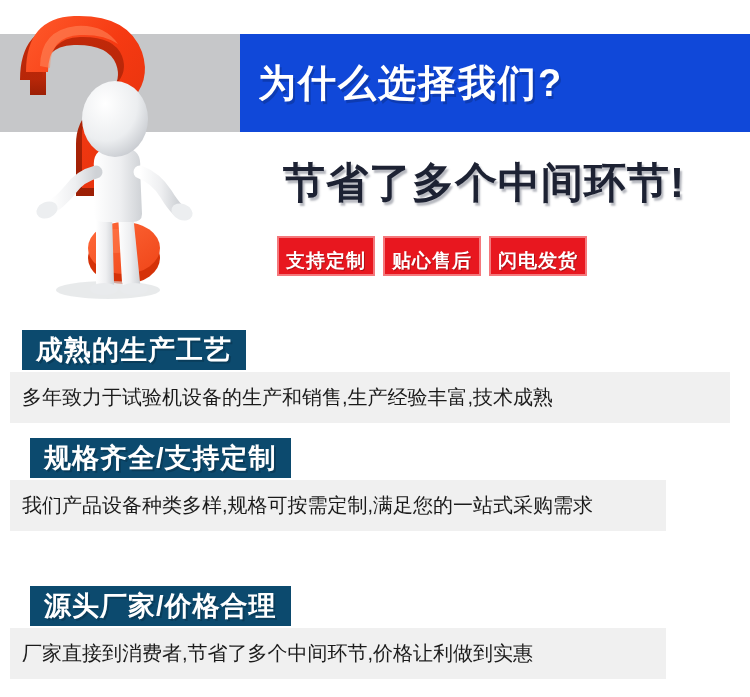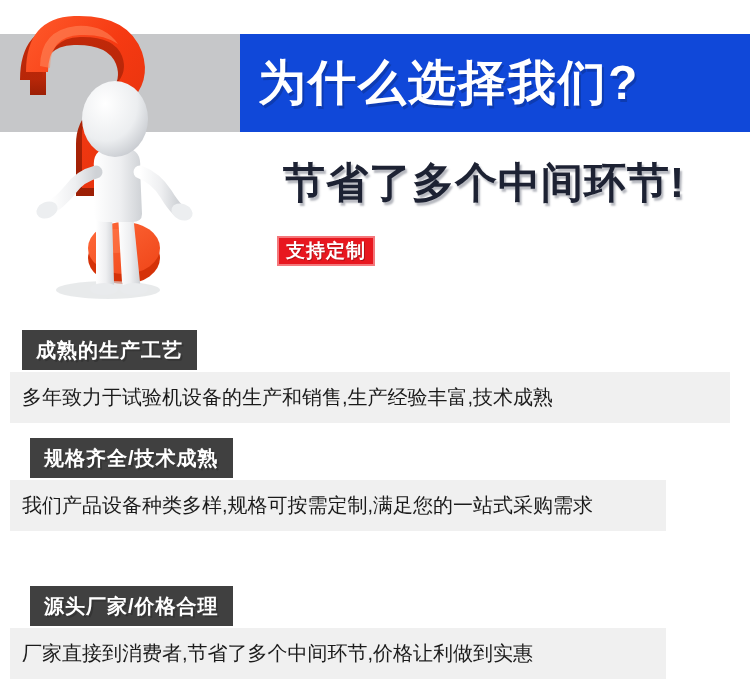--- a/index.html
+++ b/index.html
@@ -50,21 +50,21 @@
   }
 
   .title-main {
     position: absolute;
     left: 258px;
     top: 44px;
     width: 480px;
     height: 78px;
     line-height: 78px;
     color: #ffffff;
-    font-size: 48px;
+    font-size: 38px;
     font-weight: bold;
     letter-spacing: 2px;
     white-space: nowrap;
     text-shadow: 2px 3px 0 rgba(0,0,0,0.18);
   }
 
   .title-sub {
     position: absolute;
     left: 283px;
     top: 154px;
@@ -87,21 +87,21 @@
     display: flex;
     gap: 8px;
   }
   .badge {
     background: #e8171f;
     border: 2px solid #f4787c;
     color: #ffffff;
     font-size: 19px;
     font-weight: bold;
     letter-spacing: 1px;
-    padding: 3px 7px 4px 7px;
+    padding: 13px 7px 4px 7px;
     line-height: 1;
     white-space: nowrap;
     text-shadow: 1px 1px 0 rgba(0,0,0,0.25);
   }
 
   
   .art {
     position: absolute;
     left: 0;
     top: 0;
@@ -115,23 +115,23 @@
     position: absolute;
     left: 0;
     top: 300px;
     width: 750px;
   }
 
   .feature { position: relative; }
 
   .tag {
     position: absolute;
-    background: #404040;
+    background: #0c4a6e;
     color: #ffffff;
-    font-size: 20px;
+    font-size: 27px;
     font-weight: bold;
     letter-spacing: 1px;
     white-space: nowrap;
     line-height: 40px;
     padding: 0 14px;
     text-shadow: 2px 2px 0 rgba(0,0,0,0.18);
   }
 
   .desc {
     position: absolute;
@@ -236,32 +236,34 @@
         <ellipse cx="182" cy="212" rx="11" ry="8" fill="#eceef0" transform="rotate(22 182 212)"></ellipse>
 
         <rect x="108" y="140" width="14" height="14" rx="6" fill="#e2e4e7"></rect>
 
         <ellipse cx="115" cy="119" rx="33" ry="38" fill="url(#manHead)"></ellipse>
       </g>
     </svg>
 
     <div class="badges">
       <span class="badge">支持定制</span>
+      <span class="badge">贴心售后</span>
+      <span class="badge">闪电发货</span>
     </div>
   </div>
 
   <div class="features">
 
     <div class="feature f1">
       <div class="tag">成熟的生产工艺</div>
       <div class="desc">多年致力于试验机设备的生产和销售,生产经验丰富,技术成熟</div>
     </div>
 
     <div class="feature f2">
-      <div class="tag">规格齐全/技术成熟</div>
+      <div class="tag">规格齐全/支持定制</div>
       <div class="desc">我们产品设备种类多样,规格可按需定制,满足您的一站式采购需求</div>
     </div>
 
     <div class="feature f3">
       <div class="tag">源头厂家/价格合理</div>
       <div class="desc">厂家直接到消费者,节省了多个中间环节,价格让利做到实惠</div>
     </div>
 
   </div>
 </div>

